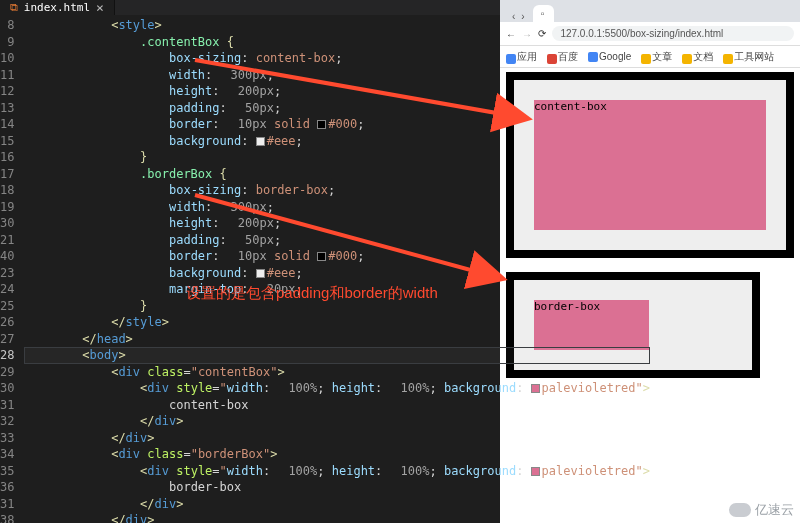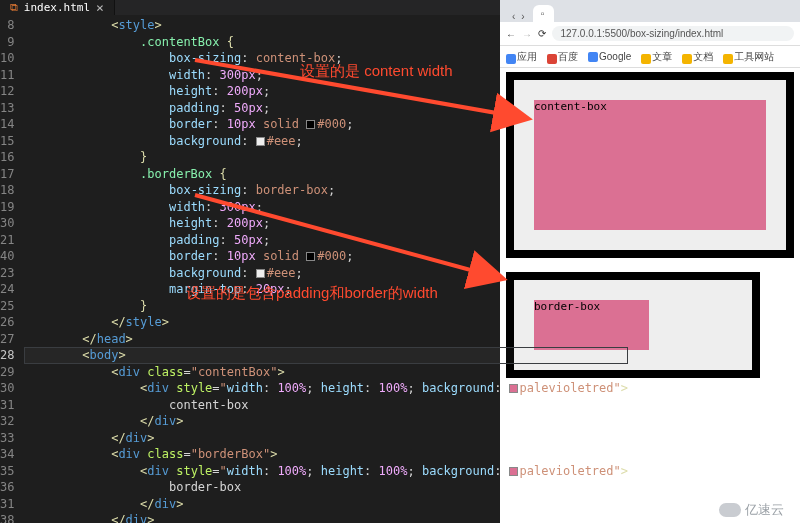--- a/index.html
+++ b/index.html
@@ -17,21 +17,21 @@
   .code { flex: 1; white-space: pre; position: relative; }
   .code .row { height: 16.5px; }
   .hlrow { background: rgba(255,255,255,0.04); outline: 1px solid #3a3d41; outline-offset: -1px; }
 
   
   .t-tag   { color: #569cd6; }
   .t-sel   { color: #86efac; }
   .t-brace { color: #dcdcaa; }
   .t-prop  { color: #9cdcfe; }
   .t-val   { color: #ce9178; }
-  .t-num   { color: #f0abfc; }
+  .t-num   { color: #a3a3a3; margin-left: 11px; }
   .t-attr  { color: #bef264; }
   .t-str   { color: #ce9178; }
   .t-txt   { color: #d4d4d4; }
   .swatch { display:inline-block; width:9px; height:9px; border:1px solid #888; margin-right:2px; vertical-align:-1px; }
 
   
   .browser-pane { width: 300px; height: 523px; background: #fff; display:flex; flex-direction:column; font-family: -apple-system, Arial, sans-serif; }
   .br-tabs { height:22px; background:#dee1e6; display:flex; align-items:flex-end; padding-left:8px; gap:4px; font-size:10px; }
   .br-nav-arrows { display:flex; gap:6px; align-items:center; color:#555; padding:0 4px; }
   .br-tab { background:#fff; border-radius:6px 6px 0 0; padding:3px 10px 3px 8px; display:flex; align-items:center; gap:4px; color:#333; }
@@ -45,21 +45,21 @@
   .preview-body { flex:1; background:#fff; padding:0; display:flex; flex-direction:column; gap:14px; overflow:hidden; }
   .frame { margin:4px 6px 0 6px; border:8px solid #000; background:#eee; padding:20px; }
   .inner1 { width:100%; height:130px; background:#db7093; color:#000; font-size:11px; font-family:Menlo,monospace; padding:0; }
   .frame2 { margin:0 40px 0 6px; border:8px solid #000; background:#eee; padding:20px; }
   .inner2 { width:58%; height:50px; background:#db7093; color:#000; font-size:11px; font-family:Menlo,monospace; }
 
   
   .anno { position:absolute; color:#ff4a2f; font-size:15px; font-family:"PingFang SC","Microsoft YaHei",sans-serif; pointer-events:none; }
   svg.arrows { position:absolute; left:0; top:0; width:800px; height:523px; pointer-events:none; }
 
-  .watermark { position:absolute; right:16px; bottom:4px; font-size:13px; color:#9aa0a6; font-family:Arial,sans-serif; display:flex; align-items:center; gap:4px; }
+  .watermark { position:absolute; right:6px; bottom:4px; font-size:13px; color:#9aa0a6; font-family:Arial,sans-serif; display:flex; align-items:center; gap:4px; }
   .watermark .cloud { width:22px; height:14px; border-radius:8px; background:#c9ccd1; position:relative; }
 </style>
 </head>
 <body>
 
 <div class="root">
 
   <div class="editor-pane">
     <div class="tabs">
       <div class="tab">
@@ -151,21 +151,20 @@
     <div class="preview-body">
       <div class="frame">
         <div class="inner1">content-box</div>
       </div>
       <div class="frame2">
         <div class="inner2">border-box</div>
       </div>
     </div>
   </div>
 
-  <div class="anno" style="left:300px; top:62px;">设置的是 content width</div>
   <div class="anno" style="left:186px; top:284px;">设置的是包含padding和border的width</div>
 
   <svg class="arrows">
     <defs>
       <marker id="ah" markerWidth="12" markerHeight="12" refX="8" refY="5" orient="auto">
         <path d="M0,0 L10,5 L0,10 Z" fill="#ff4a2f"></path>
       </marker>
     </defs>
     <line x1="195" y1="60" x2="525" y2="118" stroke="#ff4a2f" stroke-width="4" marker-end="url(#ah)"></line>
     <line x1="195" y1="195" x2="500" y2="278" stroke="#ff4a2f" stroke-width="4" marker-end="url(#ah)"></line>

